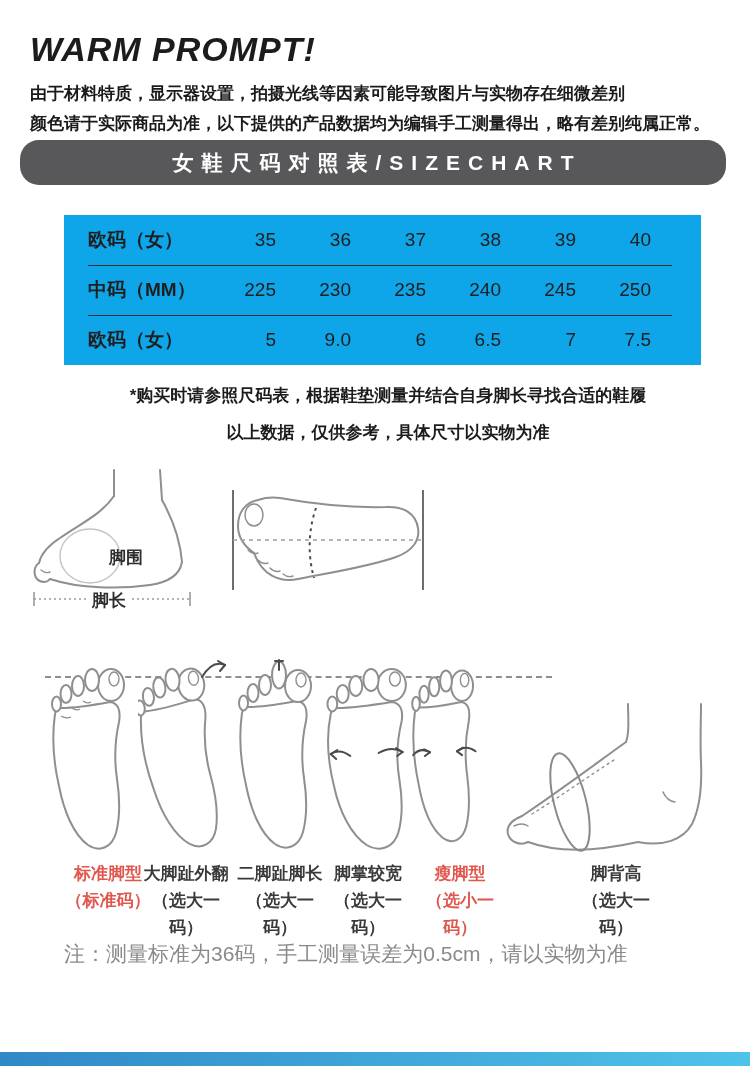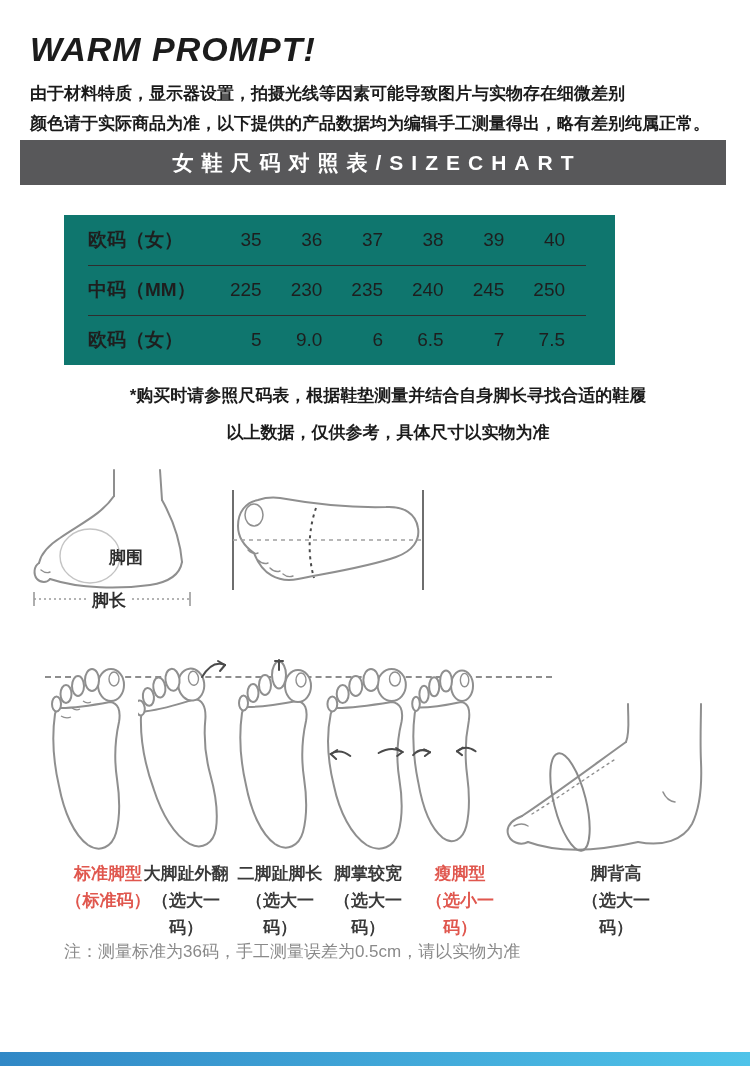--- a/index.html
+++ b/index.html
@@ -14,30 +14,30 @@
     position:absolute; left:30px; top:30px;
     font-size:34px; font-weight:bold; font-style:italic;
     letter-spacing:1px; color:#1c1c1c;
   }
   .desc { position:absolute; left:30px; font-size:17px; font-weight:600; color:#1a1a1a; }
   .desc.l1 { top:82px; }
   .desc.l2 { top:112px; }
 
   .banner {
     position:absolute; left:20px; top:140px; width:706px; height:45px;
-    background:#58585a; display:flex; align-items:center; justify-content:center;
+    background:#58585a; display:flex; align-items:center; justify-content:center;border-radius:19px;
   }
   .banner span {
     color:#ffffff; font-size:21px; font-weight:bold; letter-spacing:8px;
     white-space:nowrap; padding-left:8px;
   }
 
   .size-table {
-    position:absolute; left:64px; top:215px; width:551px; height:150px;
-    background:#0f766e;
+    position:absolute; left:64px; top:215px; width:637px; height:150px;
+    background:#0ea5e9;
   }
   .trow { display:flex; height:50px; align-items:center; padding:0 50px 0 24px; }
   .tlabel { flex:0 0 113px; font-size:19px; font-weight:600; color:#1e1e1e; }
   .tval  { flex:1; text-align:right; font-size:19px; font-weight:500; color:#1e1e1e; }
   .sep { position:absolute; left:24px; right:29px; height:1px; background:#2e2e2e; }
   .sep.s1 { top:50px; } .sep.s2 { top:100px; }
 
   .tip { position:absolute; left:0; width:750px; text-align:center; font-size:17px; font-weight:600; color:#1b1b1b;margin-left:13px; }
   .tip.t1 { top:384px; }
   .tip.t2 { top:421px; }
@@ -50,21 +50,21 @@
 
   .dashed-guide {
     position:absolute; left:45px; top:676px; width:507px; height:0;
     border-top:2px dashed #8d8d8d;
   }
 
   .ftlabel { position:absolute; top:860px; width:100px; text-align:center;
              font-size:17px; font-weight:600; color:#3a3a3a; line-height:27px; }
   .ftlabel.hl { color:#e0574e; }
 
-  .footnote { position:absolute; left:64px; top:940px; font-size:17px; font-weight:500; color:#8a8a8a; }
+  .footnote { position:absolute; left:64px; top:940px; font-size:21px; font-weight:500; color:#8a8a8a; }
 
   .blue-divider {
     position:absolute; left:0; top:1052px; width:750px; height:14px;
     background:linear-gradient(90deg,#3188c6,#4fc3e9);
   }
 </style>
 </head>
 <body>
 
 <div class="page">

